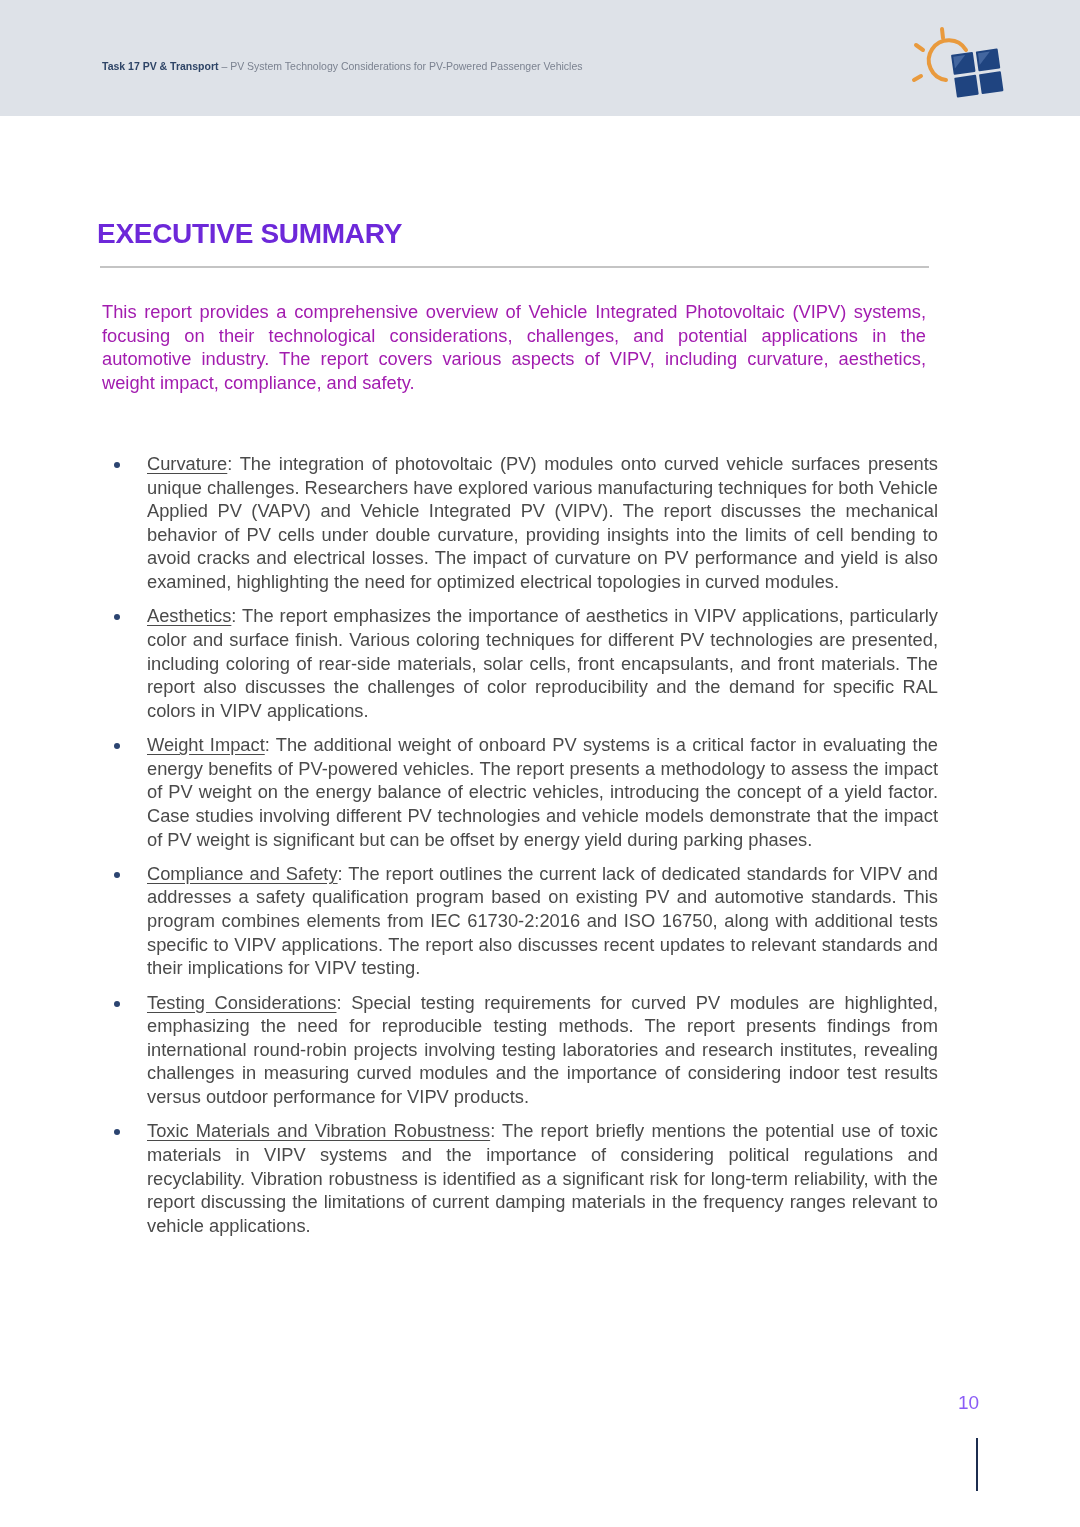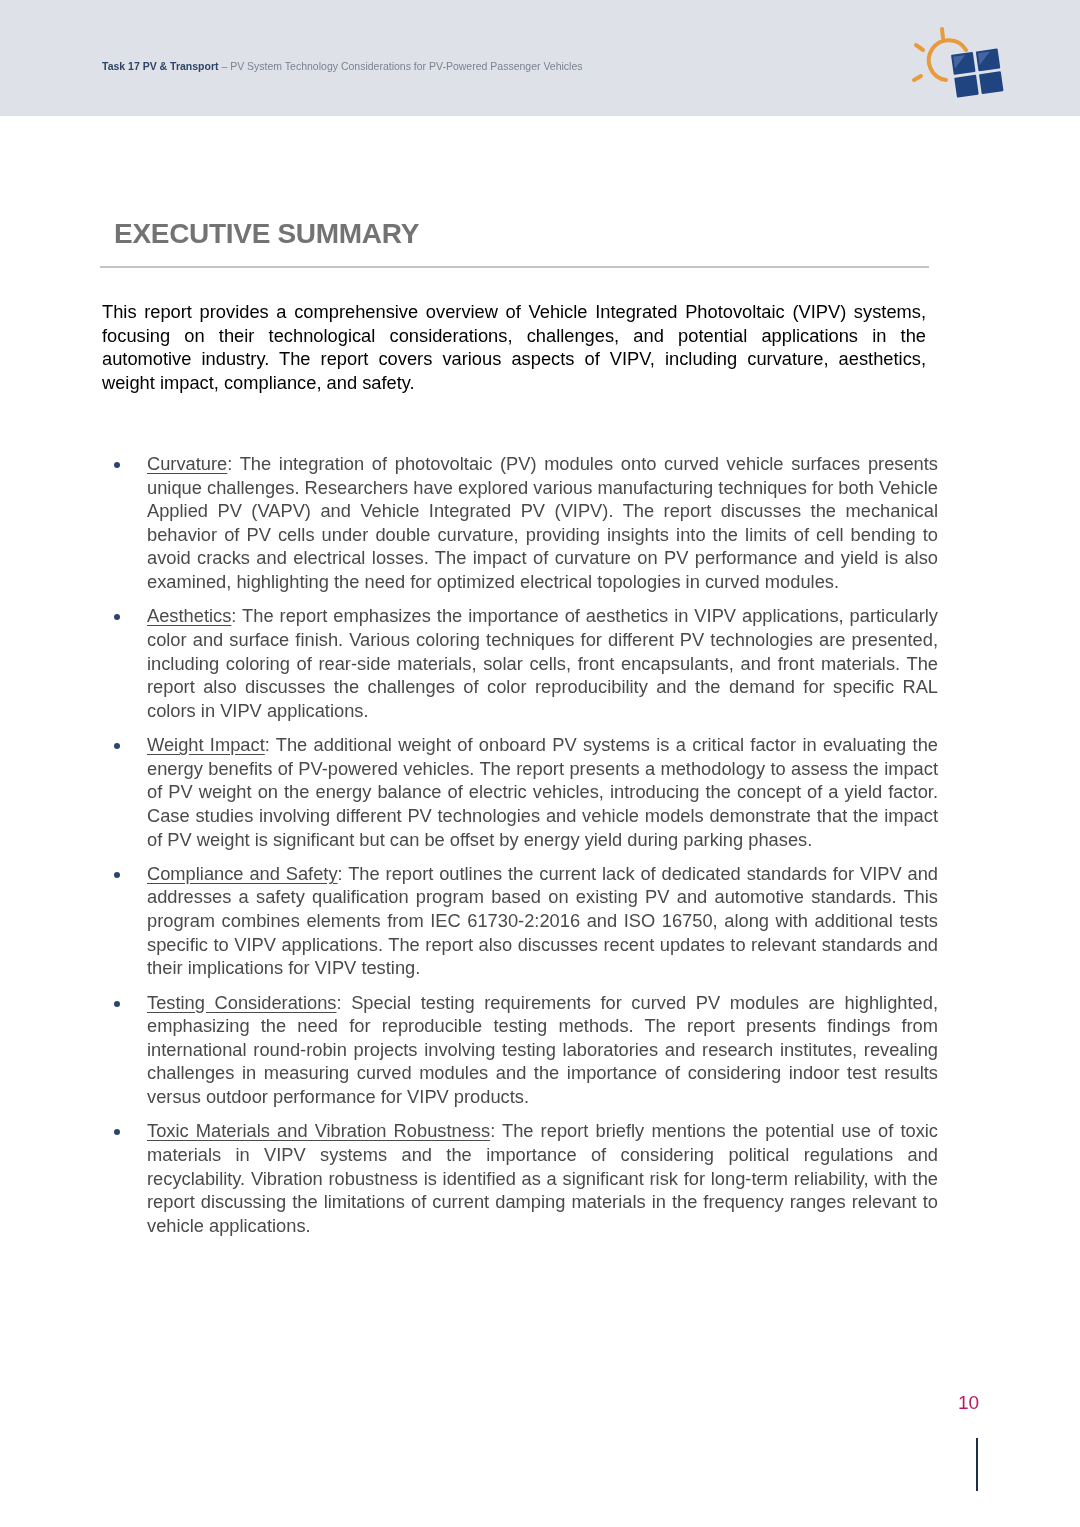--- a/index.html
+++ b/index.html
@@ -11,40 +11,40 @@
     position: absolute; left: 0; top: 0; width: 1080px; height: 116px;
     background: #dee2e8;
     text-decoration: underline;
   }
   .running-header {
     position: absolute; left: 102px; top: 60px; font-size: 10.5px; color: #7b8290; white-space: nowrap;
   }
   .running-header .bold { font-weight: bold; color: #2e4466; }
   .logo { position: absolute; left: 906px; top: 22px; width: 100px; height: 95px; }
   .title {
-    position: absolute; left: 114px; top: 218px; font-size: 28px; font-weight: bold; color: #737373;
+    position: absolute; left: 97px; top: 218px; font-size: 28px; font-weight: bold; color: #6d28d9;
     letter-spacing: -0.3px;
   }
   .rule { position: absolute; left: 100px; top: 266px; width: 829px; height: 2px; background: #c4c4c4; }
   .intro {
     position: absolute; left: 102px; top: 300px; width: 824px; font-size: 18.3px; line-height: 23.6px;
-    color: #000000; text-align: justify; margin: 0;
+    color: #a21caf; text-align: justify; margin: 0;
   }
   ul.bullets {
     position: absolute; left: 102px; top: 440px; width: 824px; margin: 12px; padding: 0; list-style: none;
   }
   ul.bullets li {
     position: relative; padding-left: 33px; font-size: 18.3px; line-height: 23.6px; color: #4a4a4a;
     text-align: justify; margin-bottom: 10.8px;
   }
   .bullet-dot {
     position: absolute; left: 0; top: 10px; width: 6px; height: 6px; border-radius: 50%; background: #2b4470;
   }
   .term { text-decoration: underline; text-underline-offset: 3px; font-weight: normal; color: #4a4a4a; }
-  .page-number { position: absolute; left: 958px; top: 1392px; font-size: 19px; color: #be185d; }
+  .page-number { position: absolute; left: 958px; top: 1392px; font-size: 19px; color: #8b5cf6; }
   .page-bar { position: absolute; left: 976px; top: 1438px; width: 2px; height: 53px; background: #1c2d4f; }
 </style>
 </head>
 <body>
 
 <div class="header-band">
   <div class="running-header">
     <span class="bold">Task 17 PV &amp; Transport</span><span> – PV System Technology Considerations for PV-Powered Passenger Vehicles</span>
   </div>
   <div class="logo">

